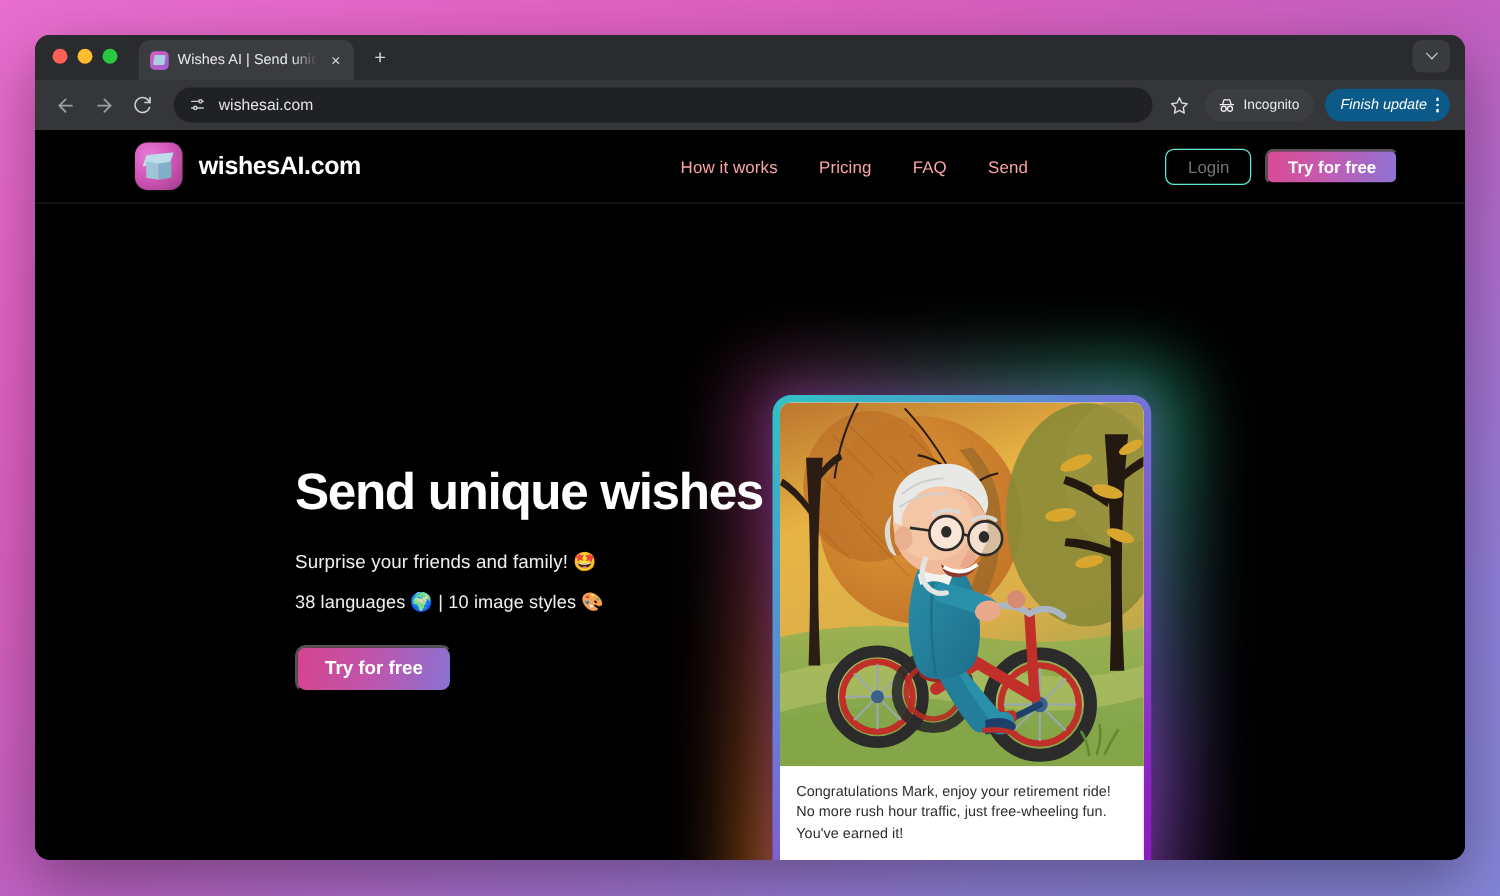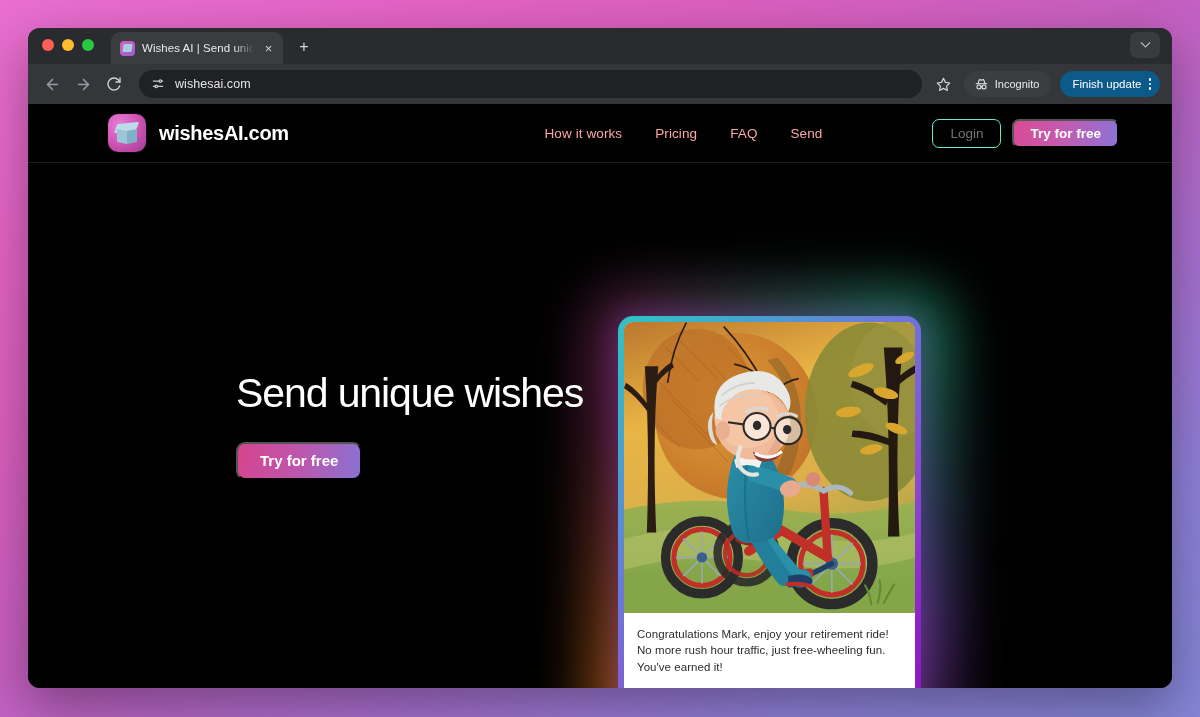--- a/index.html
+++ b/index.html
@@ -207,20 +207,21 @@
     background: #0b5a8a;
     border-radius: 13px;
     display: flex;
     align-items: center;
     gap: 7px;
     padding: 0 9px 0 12px;
   }
   .update-pill .lbl {
     font-size: 11.5px;
     color: #ffffff;
+    font-style: italic;
   }
   .kebab {
     display: flex; flex-direction: column; gap: 2px; align-items: center;
   }
   .kebab i { width: 2.5px; height: 2.5px; border-radius: 50%; background: #fff; display: block; }
 
   
   .page {
     flex: 1;
     background: #000000;
@@ -329,21 +330,21 @@
 
   .hero-left {
     width: 400px;
     padding-top: 208px;
     position: relative;
     z-index: 3;
   }
 
   .hero-title {
     font-size: 41px;
-    font-weight: normal;
+    font-weight: bold;
     color: #ffffff;
     line-height: 1.09;
     letter-spacing: -1.1px;
   }
 
   .hero-sub {
     margin-top: 24px;
     font-size: 15px;
     color: #f0f0f0;
     letter-spacing: 0.1px;
@@ -541,20 +542,22 @@
         <button class="btn-login">Login</button>
         <button class="btn-try-header">Try for free</button>
       </div>
     </div>
 
     <div class="hero">
       <div class="hero-left">
         <h1 class="hero-title">
           <span>Send unique wishes</span><br>
         </h1>
+        <p class="hero-sub">Surprise your friends and family! 🤩</p>
+        <p class="hero-meta">38 languages 🌍 | 10 image styles 🎨</p>
         <button class="btn-try-hero">Try for free</button>
       </div>
 
       <div class="hero-right">
         <div class="glow"></div>
 
         <div class="wish-card">
           <div class="card-inner">
 
             <div class="card-art">

